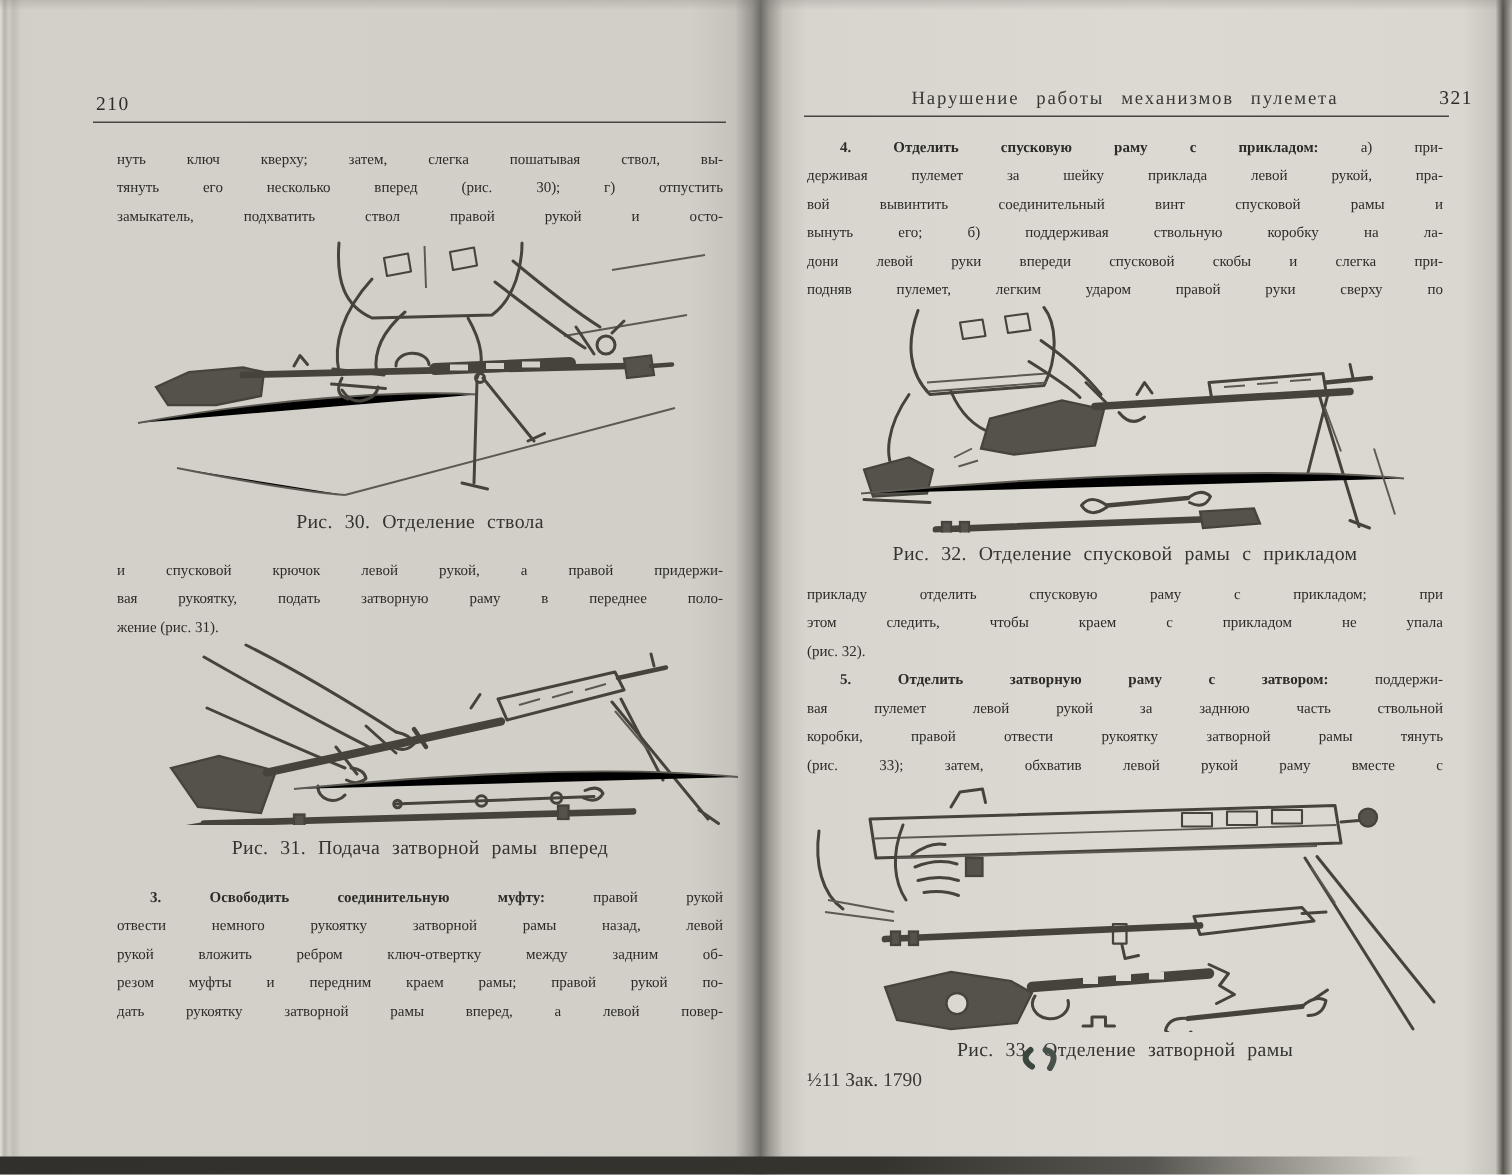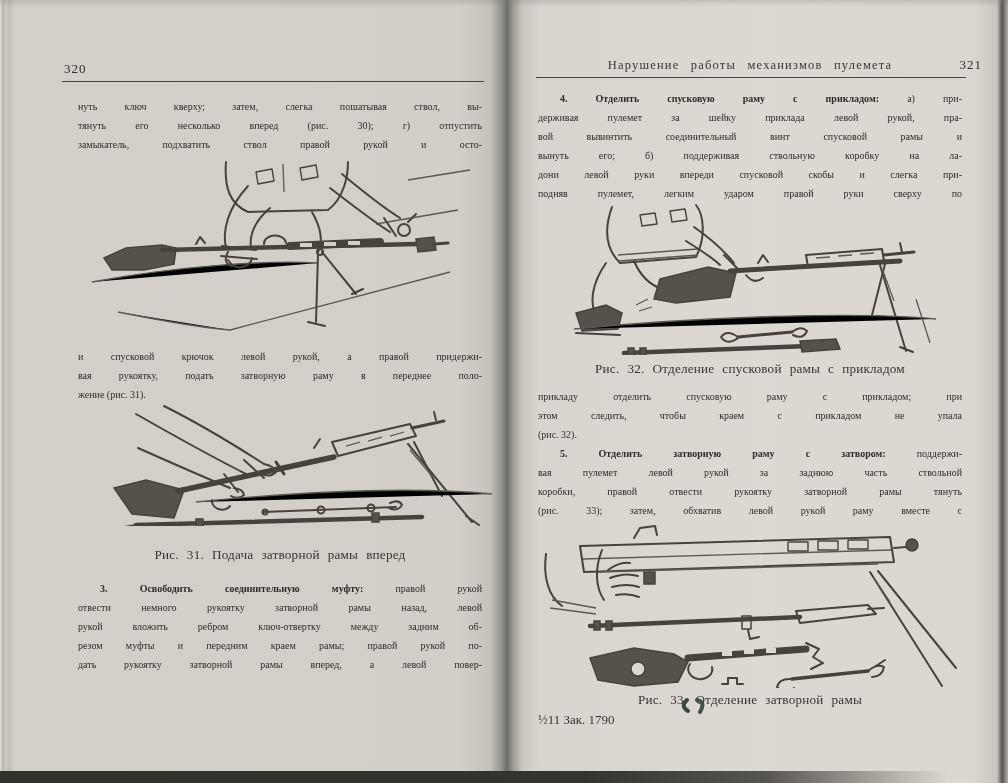--- a/index.html
+++ b/index.html
@@ -52,21 +52,21 @@
   .paperfill{fill:#d3d0c9;stroke:none;}
   .paperfill-r{fill:#dbd8d1;stroke:none;}
 </style>
 </head>
 <body>
 
 <div class="book">
 
   <div class="col left">
     <div class="pagehead">
-      <span class="num-left">320</span>
+      <span class="num-left">210</span>
     </div>
     <div class="rule"></div>
 
     <div class="para" style="margin-top:15px">
       <div class="line">нуть ключ кверху; затем, слегка пошатывая ствол, вы-</div>
       <div class="line">тянуть его несколько вперед (рис. 30); г) отпустить</div>
       <div class="line">замыкатель, подхватить ствол правой рукой и осто-</div>
     </div>
 
     <svg class="fig" style="margin-top:6px" width="404" height="172" viewBox="0 0 404 172">
@@ -108,20 +108,21 @@
       <rect class="paperfill" x="270" y="81" width="12" height="4"></rect>
 
       <path class="dark" d="M338,79 L356,77 L358,90 L340,92 Z"></path>
       <path class="s mid" d="M356,84 L370,83"></path>
 
       <path class="s" d="M240,94 L238,162"></path>
       <path class="s" d="M230,162 L247,166"></path>
       <path class="s" d="M244,92 L278,134 M274,134 L285,129"></path>
       <circle class="s" cx="242" cy="92" r="3"></circle>
     </svg>
+    <div class="caption" style="margin-top:7px">Рис. 30. Отделение ствола</div>
 
     <div class="para" style="margin-top:15px">
       <div class="line">и спусковой крючок левой рукой, а правой придержи-</div>
       <div class="line">вая рукоятку, подать затворную раму в переднее поло-</div>
       <div class="line lastline">жение (рис. 31).</div>
     </div>
 
     <svg class="fig" width="424" height="122" viewBox="0 0 424 122">
 
       <path class="s" d="M86,2 C126,22 158,42 186,60"></path>
@@ -155,21 +156,21 @@
       <circle class="s" cx="187" cy="108" r="2.5"></circle>
       <circle class="s" cx="243" cy="106" r="3.5"></circle>
       <circle class="s" cx="293" cy="104" r="3.5"></circle>
       <path class="s" d="M312,99 q9,-4 12,2 q-4,7 -13,3"></path>
 
       <path class="s thick" d="M58,121 L344,113"></path>
       <path class="s" d="M46,123 l12,-2"></path>
       <rect class="dark" x="294" y="109" width="7" height="9"></rect>
       <rect class="dark" x="118" y="115" width="7" height="9"></rect>
     </svg>
-    <div class="caption" style="margin-top:20px">Рис. 31. Подача затворной рамы вперед</div>
+    <div class="caption" style="margin-top:6px">Рис. 31. Подача затворной рамы вперед</div>
 
     <div class="para" style="margin-top:16px">
       <div class="line indent">
         <span class="bold">3. Освободить соединительную муфту:</span>
         <span>правой рукой</span>
       </div>
       <div class="line">отвести немного рукоятку затворной рамы назад, левой</div>
       <div class="line">рукой вложить ребром ключ-отвертку между задним об-</div>
       <div class="line">резом муфты и передним краем рамы; правой рукой по-</div>
       <div class="line">дать рукоятку затворной рамы вперед, а левой повер-</div>

